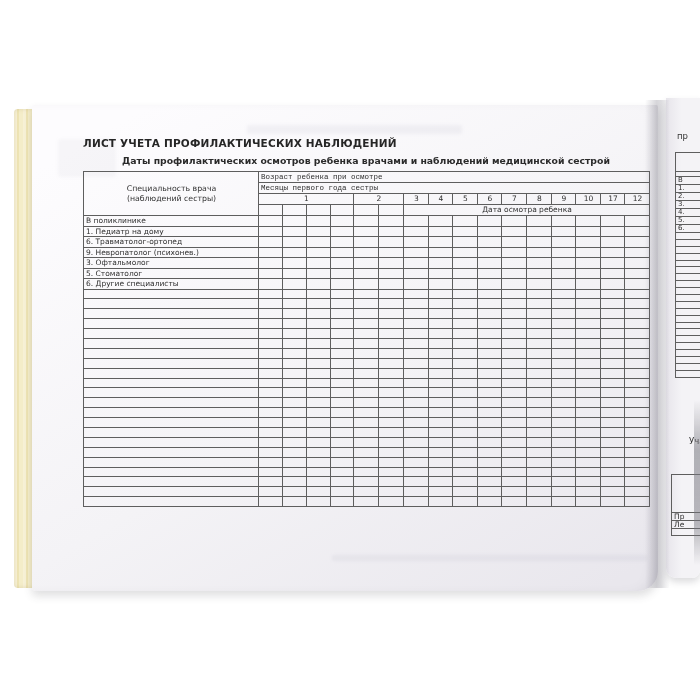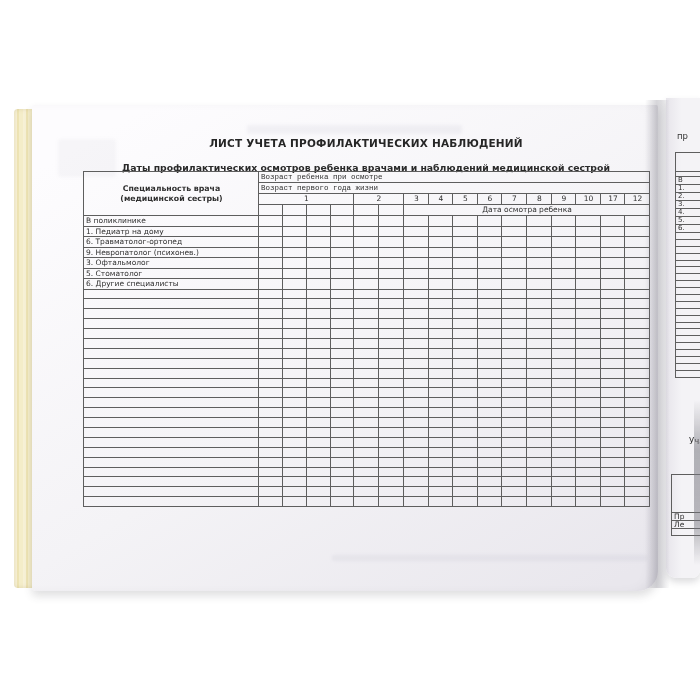--- a/index.html
+++ b/index.html
@@ -22,44 +22,44 @@
   }
 
   
   .left-page{
     position:absolute;left:32px;top:105px;width:626px;height:486px;z-index:2;
     background:linear-gradient(150deg,#fdfcfe 8%,#f4f3f6 55%,#e9e7ed 96%);
     border-radius:2px 2px 20px 4px;
     box-shadow:0 5px 9px rgba(60,60,70,.16), inset -10px 0 16px -10px rgba(80,78,92,.20);
   }
   .page-title{
-    position:absolute;top:31px;left:51px;width:566px;text-align:center;
+    position:absolute;top:31px;left:51px;width:566px;
     font-weight:bold;font-size:10.5px;line-height:14px;letter-spacing:.2px;color:#262626;
   }
   .page-subtitle{
-    position:absolute;top:56px;left:36px;width:596px;text-align:center;
+    position:absolute;top:49px;left:36px;width:596px;text-align:center;
     font-weight:bold;font-size:9.3px;line-height:13px;color:#2a2a2a;
   }
 
   table.main-table{
     position:absolute;left:51px;top:66px;width:566px;
     border-collapse:collapse;table-layout:fixed;
     font-size:7.5px;color:var(--ink);
     border:1px solid var(--grid-dark);
     background:transparent;
   }
   table.main-table td{
     border:1px solid var(--grid);
     height:9.9px;line-height:9.5px;
     padding:0 1px 0 2px;overflow:hidden;white-space:nowrap;
   }
   table.main-table thead td{height:10px;line-height:10px;}
   td.c{text-align:center;padding:0;}
   td.al{padding-left:3px;font-family:Liberation Mono, monospace;}
-  td.label-head{text-align:center;vertical-align:middle;line-height:10.5px;font-size:7.8px;font-weight:bold;}
+  td.label-head{text-align:center;vertical-align:middle;line-height:10.5px;font-size:7.8px;}
 
   
   .gutter{
     position:absolute;left:645px;top:100px;width:26px;height:488px;z-index:4;
     background:linear-gradient(90deg,rgba(110,108,122,0) 0%,rgba(110,108,122,.28) 45%,rgba(70,68,84,.18) 62%,rgba(255,255,255,0) 95%);
     pointer-events:none;
   }
 
   
   .right-page{
@@ -132,26 +132,26 @@
           <col style="width:25px">
           <col style="width:24px">
           <col style="width:25px">
         <col style="width:24px">
           <col style="width:25px">
       </colgroup>
       <thead>
         <tr>
           <td class="label-head" rowspan="4">
             <div>Специальность врача</div>
-            <div>(медицинской сестры)</div>
+            <div>(наблюдений сестры)</div>
           </td>
           <td class="al" colspan="16">Возраст ребенка при осмотре</td>
         </tr>
         <tr>
-          <td class="al" colspan="16">Возраст первого года жизни</td>
+          <td class="al" colspan="16">Месяцы первого года сестры</td>
         </tr>
         <tr>
           <td class="c" colspan="4">1</td>
           <td class="c" colspan="2">2</td>
           <td class="c">3</td>
           <td class="c">4</td>
           <td class="c">5</td>
           <td class="c">6</td>
           <td class="c">7</td>
           <td class="c">8</td>

